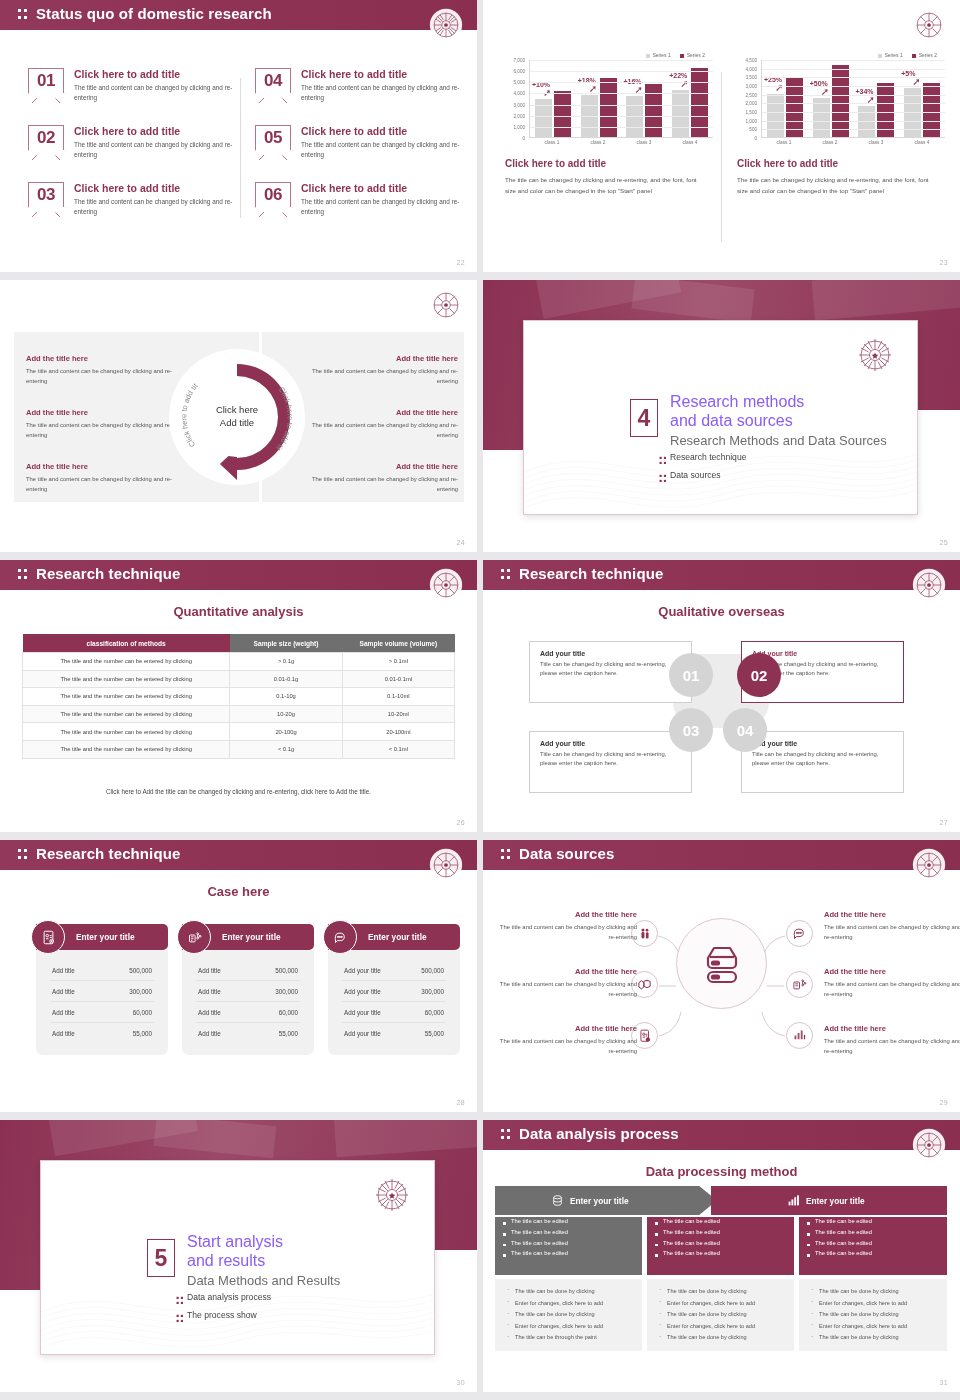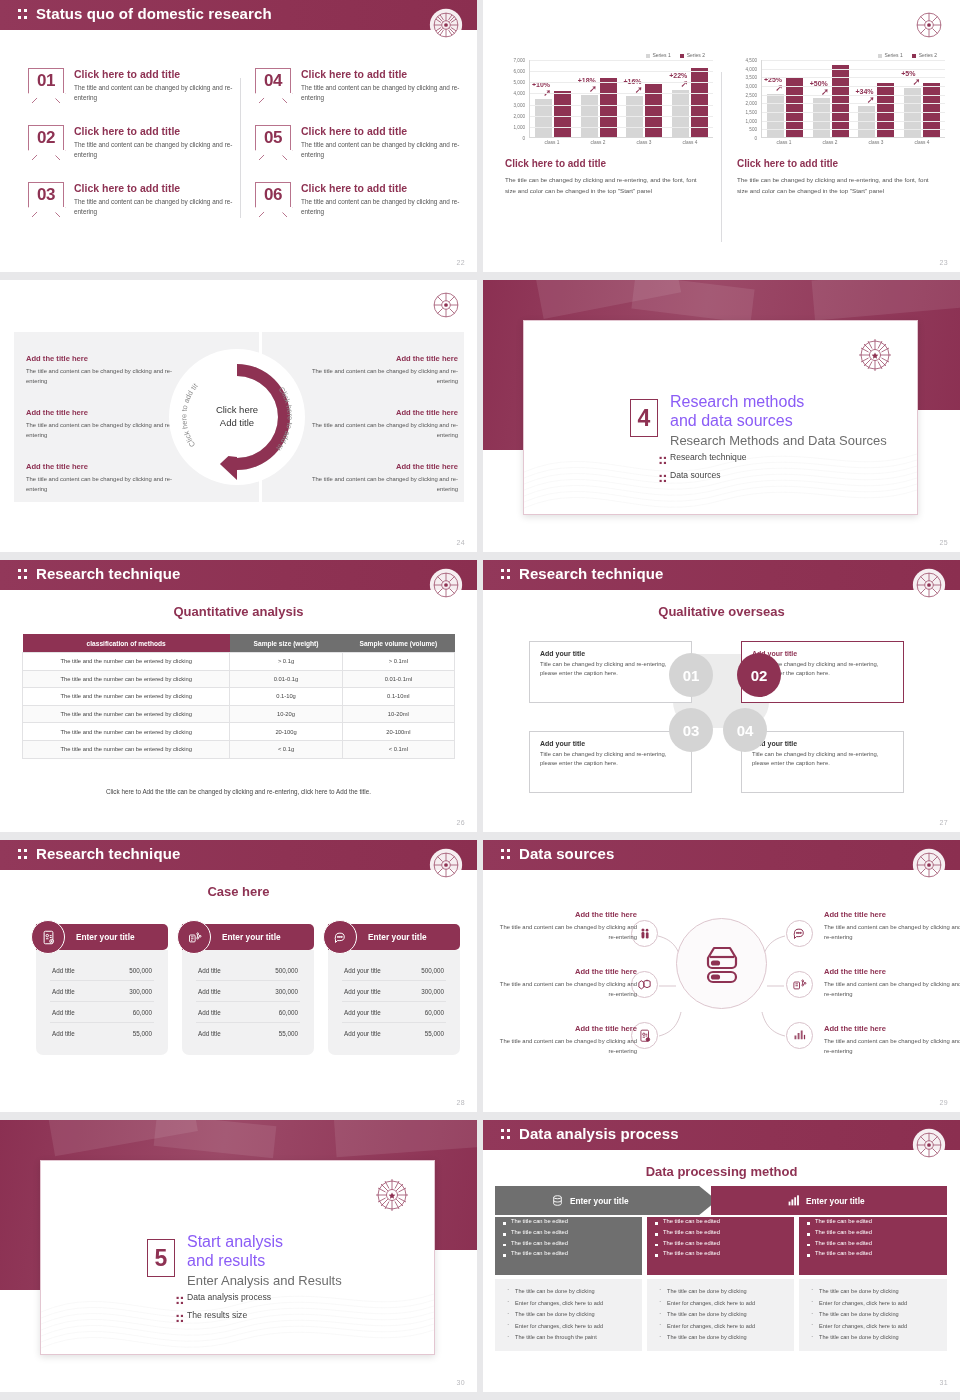--- a/index.html
+++ b/index.html
@@ -950,38 +950,38 @@
             <path d="M13 6 L17 13.5 M27 6 L23 13.5 M13 34 L17 26.5 M27 34 L23 26.5"></path>
             <path d="M6 13 L13.5 17 M6 27 L13.5 23 M34 13 L26.5 17 M34 27 L26.5 23"></path>
           </g>
           <path d="M20 17.4 l1 2.1 2.3.3 -1.7 1.6 .4 2.3 -2-1.1 -2 1.1 .4-2.3 -1.7-1.6 2.3-.3z" fill="#8e3253"></path>
         </svg>
         <div class="sec-num">5</div>
         <div class="sec-h">
           <div>Start analysis</div>
           <div>and results</div>
         </div>
-        <div class="sec-sub">Enter Analysis and Results</div>
+        <div class="sec-sub">Data Methods and Results</div>
         <div class="sec-li" style="top:131px">
           <span class="dcolon dark">
               <i></i>
               <i></i>
               <i></i>
               <i></i>
             </span>
           <span>Data analysis process</span>
         </div>
         <div class="sec-li" style="top:149px">
           <span class="dcolon dark">
               <i></i>
               <i></i>
               <i></i>
               <i></i>
             </span>
-          <span>The results size</span>
+          <span>The process show</span>
         </div>
       </div>
     </div>
     <div class="pgnum">30</div>
   </div>
 
   <div class="slide">
     <div class="hdr">
       <span class="dcolon">
           <i></i>

